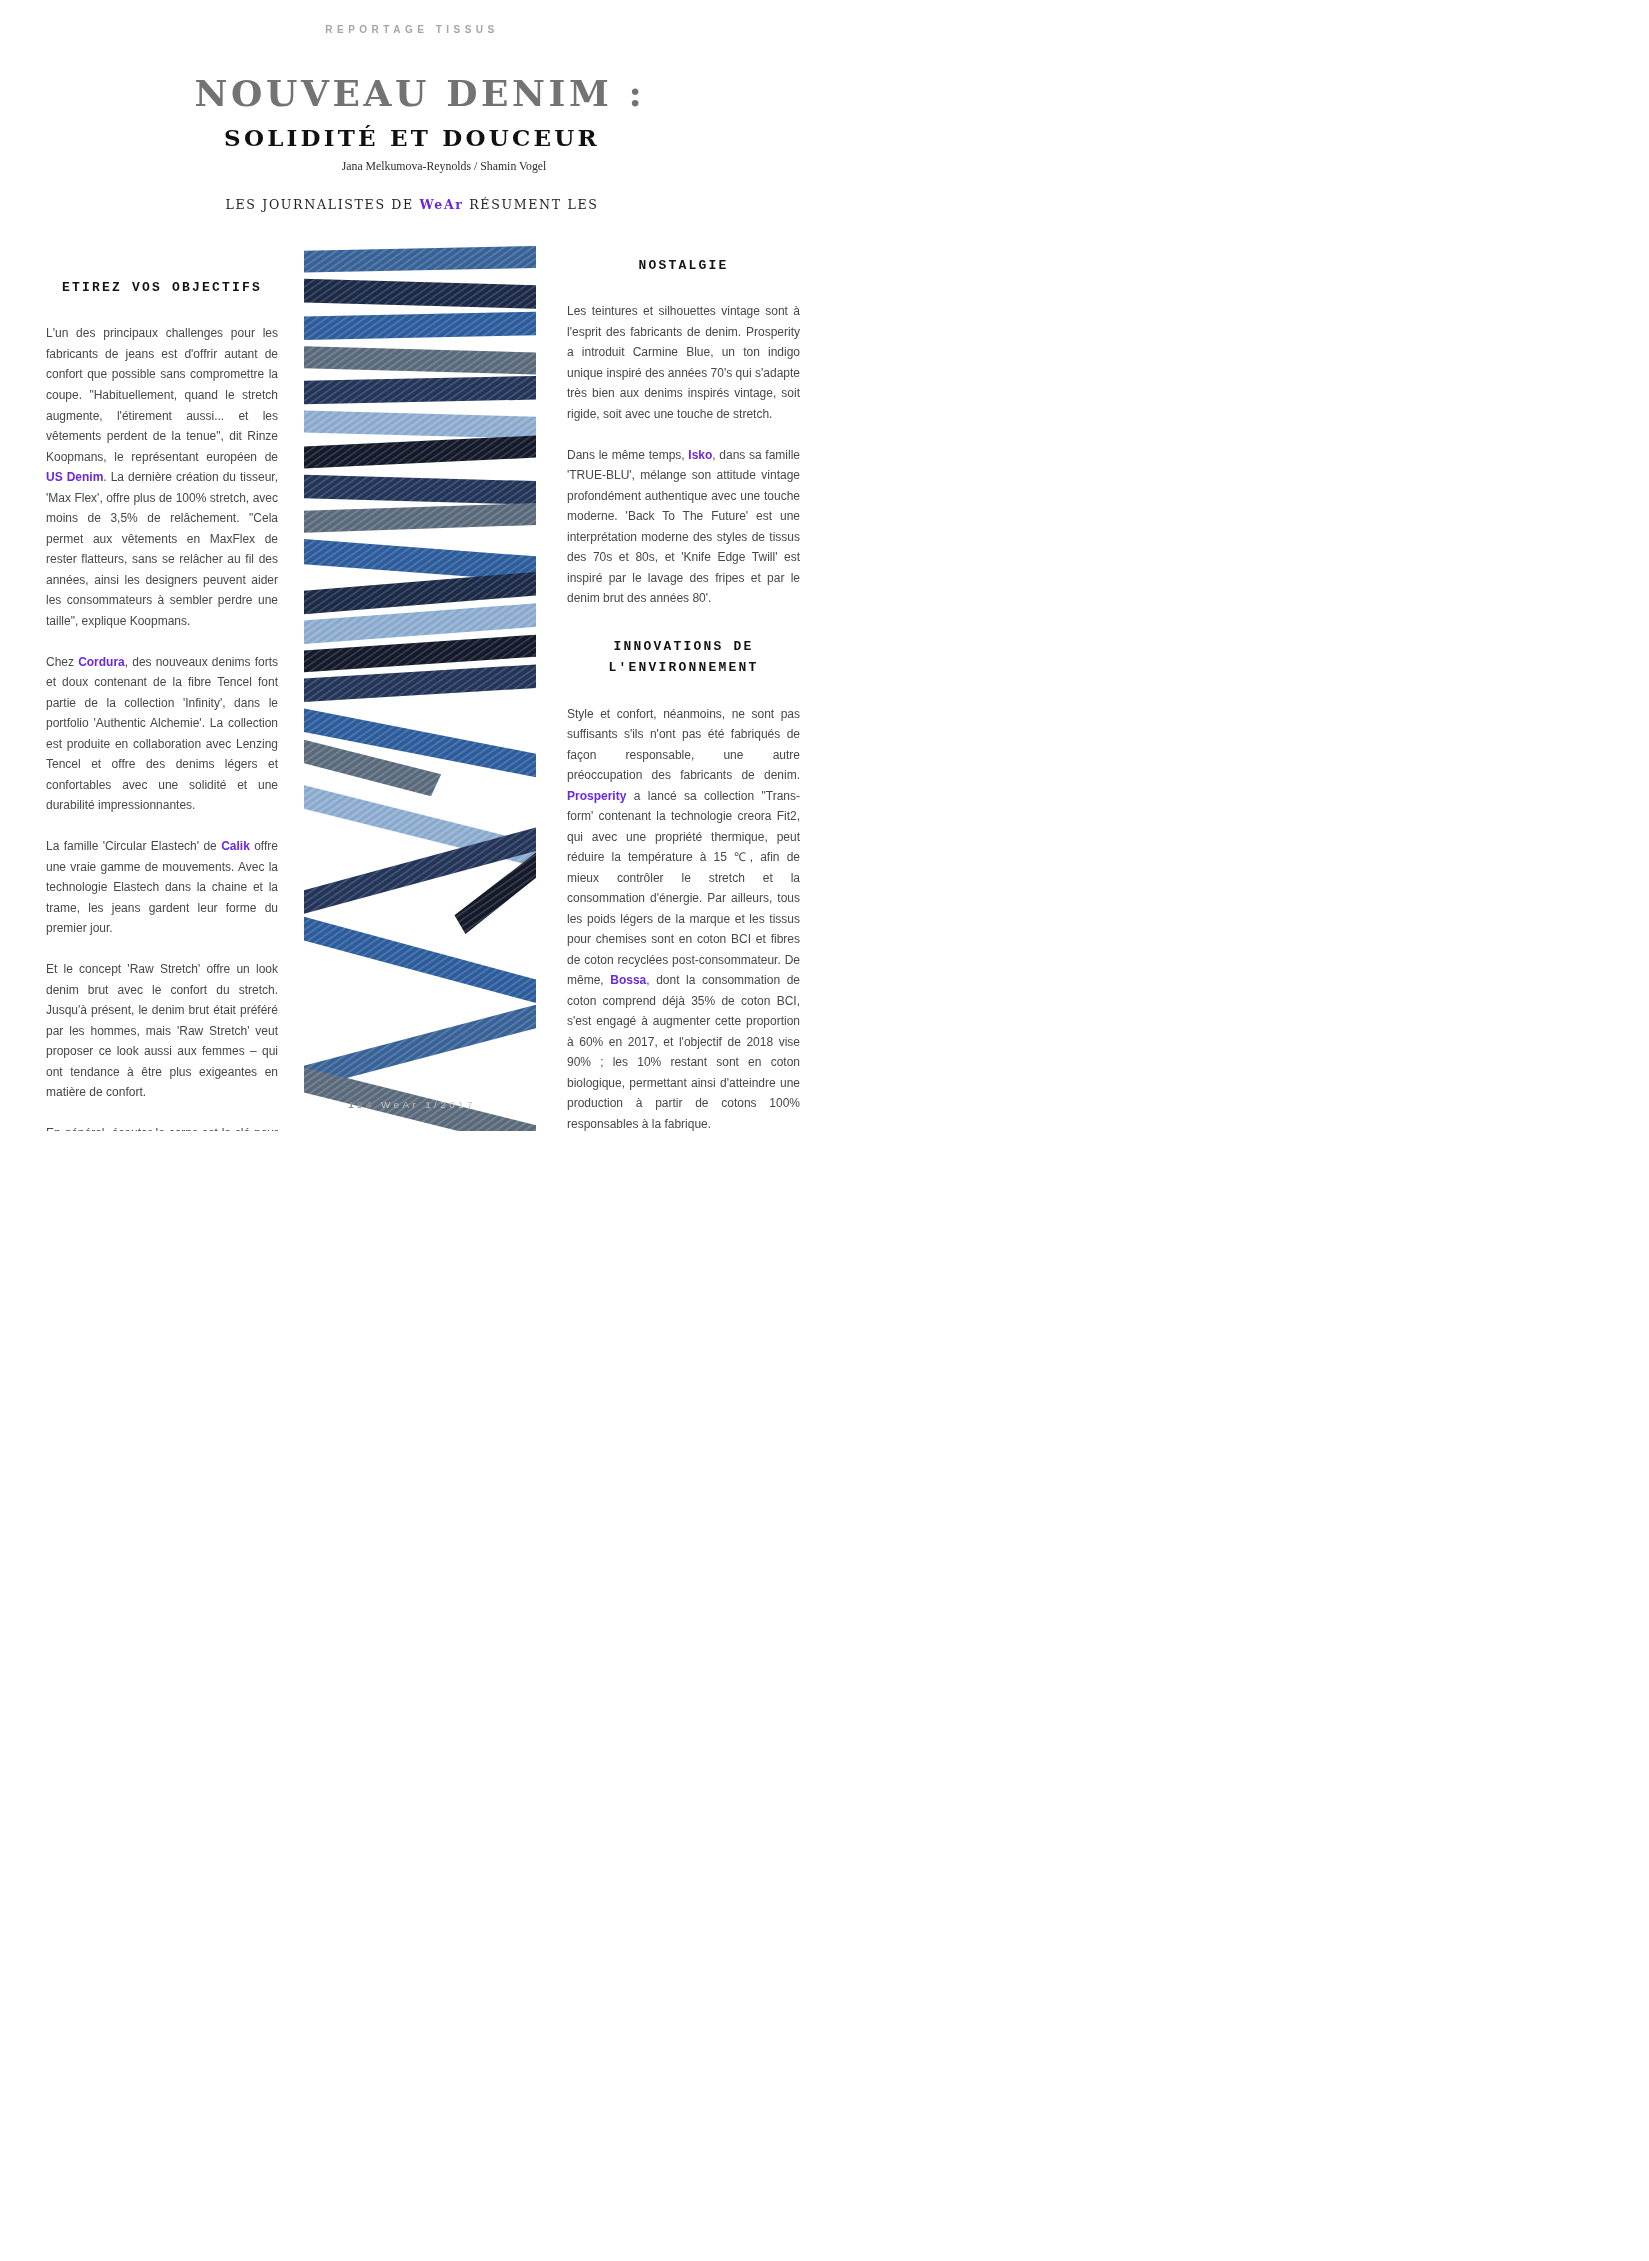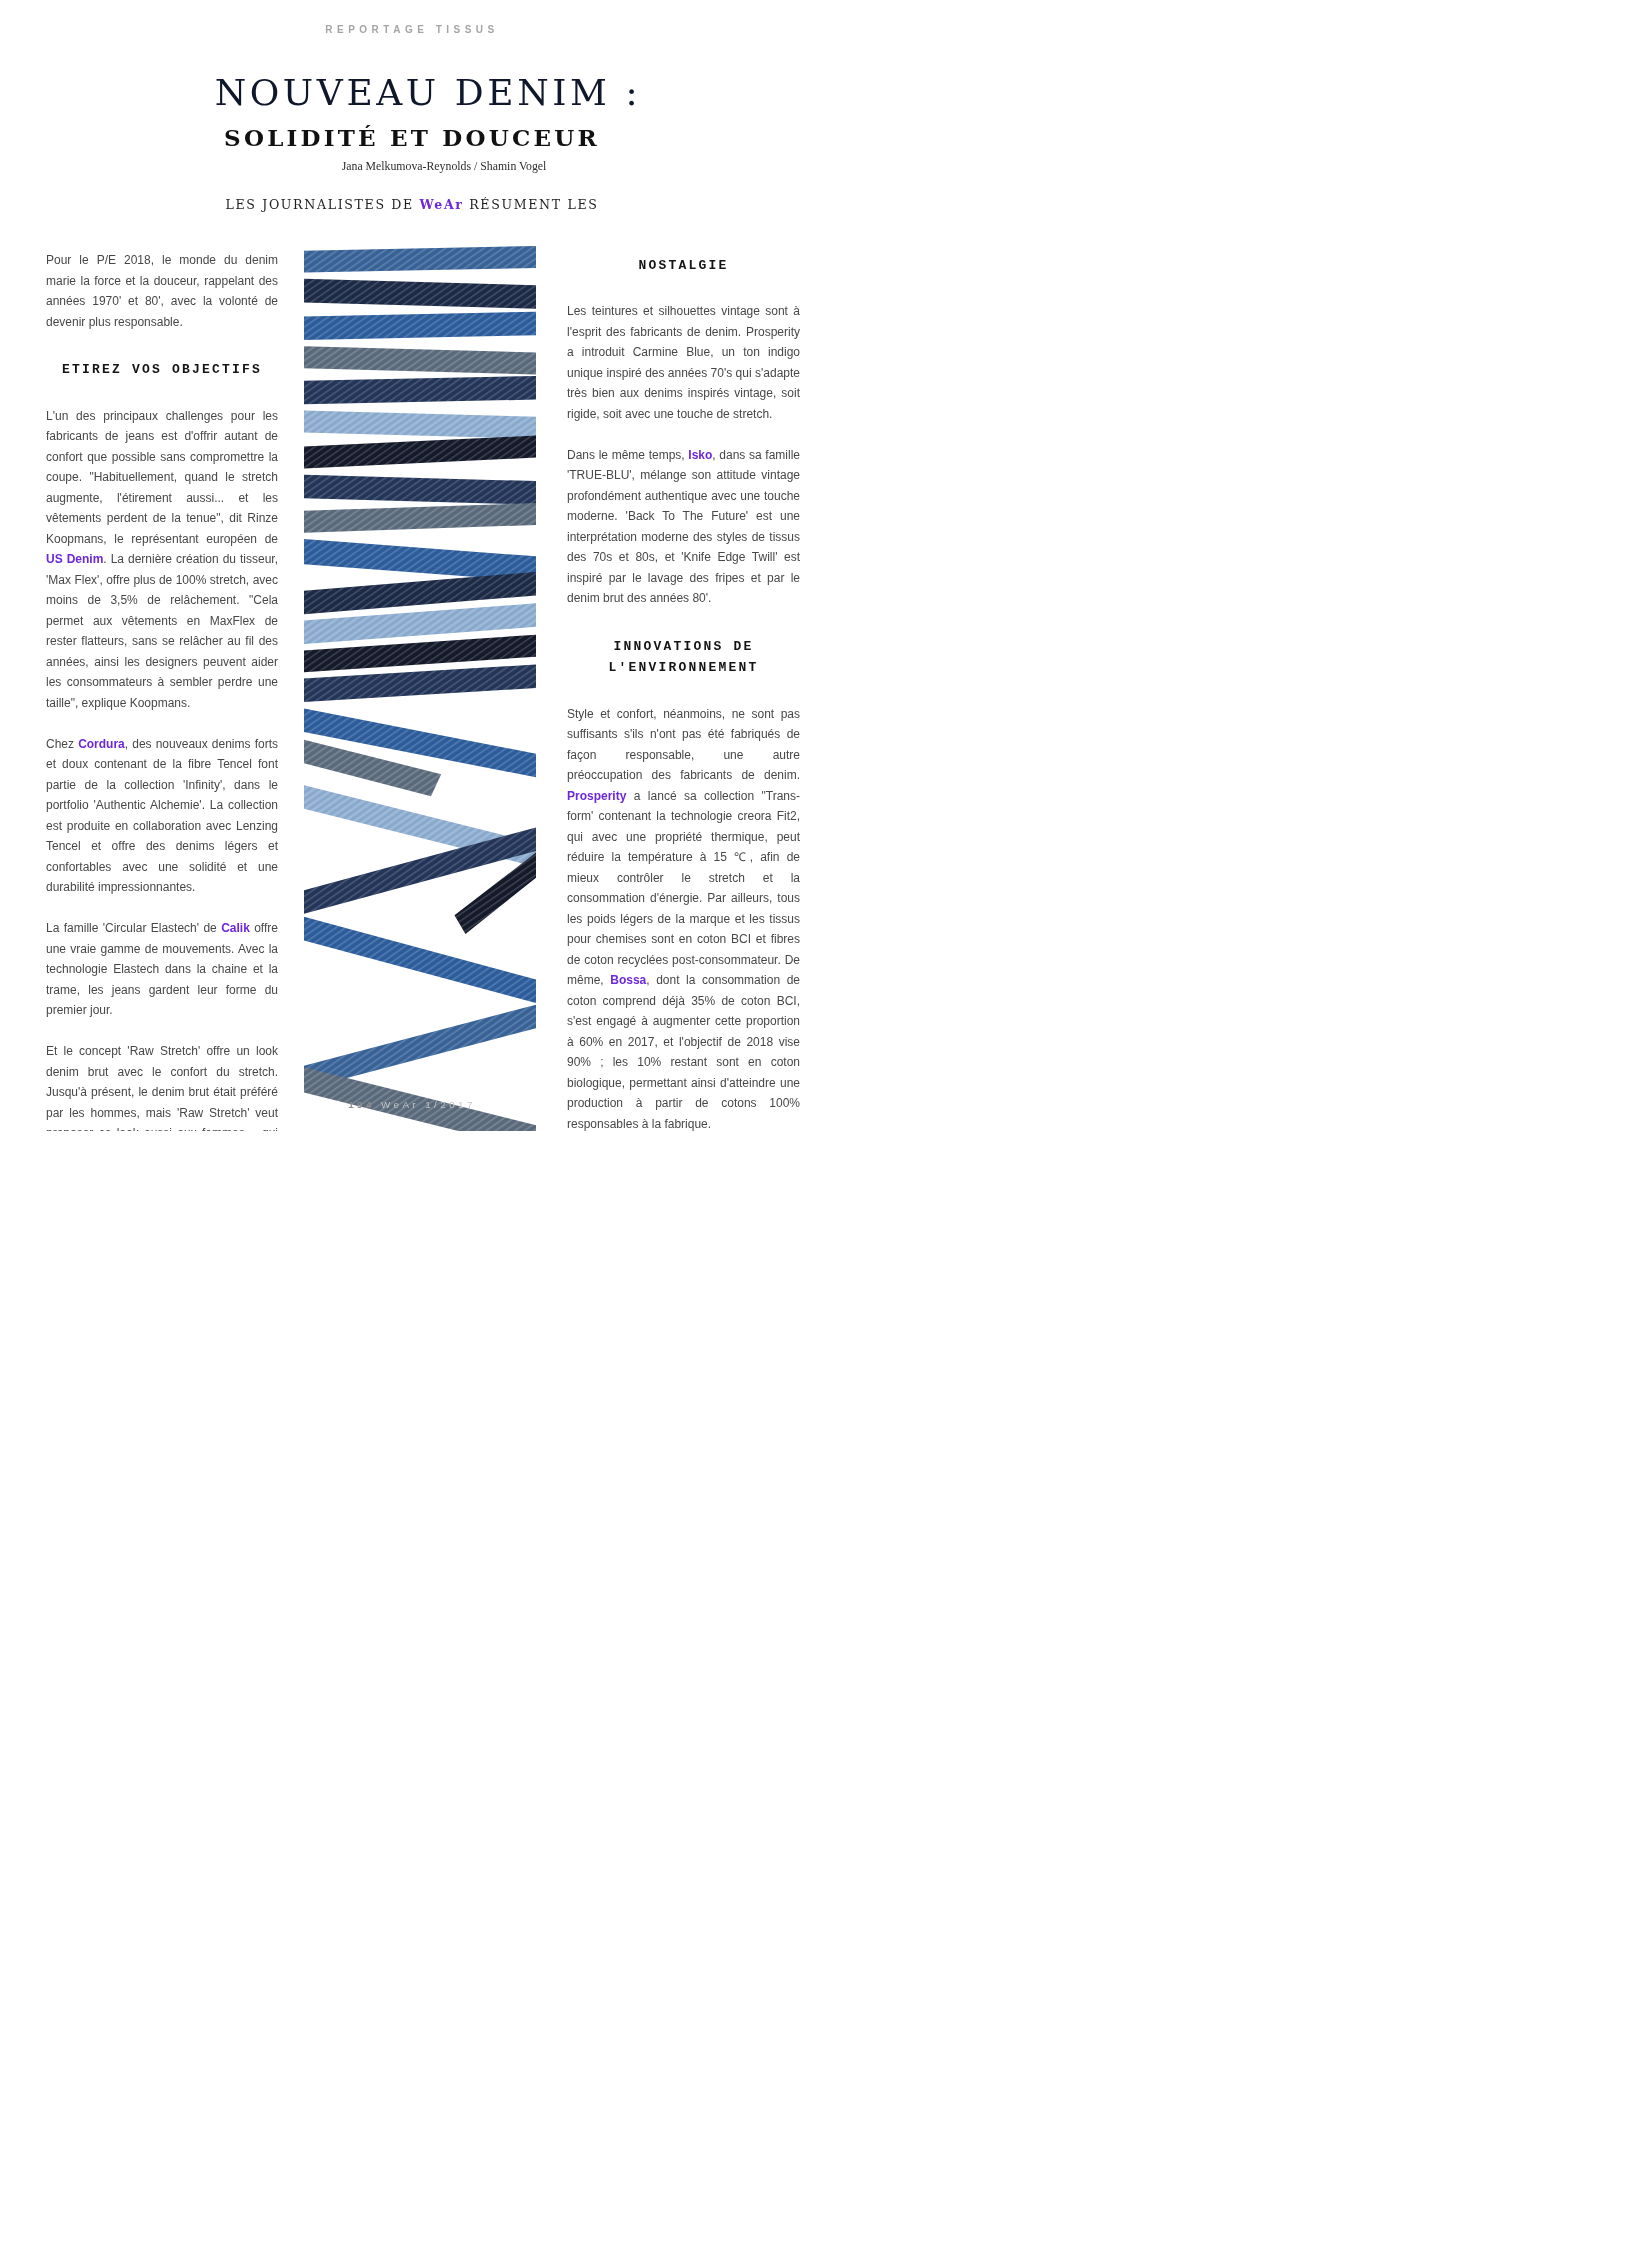--- a/index.html
+++ b/index.html
@@ -1,23 +1,23 @@
 <!DOCTYPE html>
 <html style="font-size:12.6px"><head>
 <meta charset="utf-8">
 <style>
   html,body{margin:0;padding:0;background:#ffffff;}
   body{width:824px;height:1131px;position:relative;overflow:hidden;
        font-family:"Liberation Sans",sans-serif;color:#464646;}
   .kicker{position:absolute;top:23.6px;left:0;width:100%;text-align:center;
           font-family:"Liberation Sans",sans-serif;font-weight:bold;font-size:10px;
           letter-spacing:0.45em;color:#a5a5a5;}
-  .title{position:absolute;top:72px;left:16px;width:100%;text-align:center;
-         font-family:"DejaVu Serif","Liberation Serif",serif;font-weight:normal;
-         font-size:36px;letter-spacing:0.10em;color:#0f172a;}
+  .title{position:absolute;top:72px;left:8px;width:100%;text-align:center;
+         font-family:"DejaVu Serif","Liberation Serif",serif;font-weight:bold;
+         font-size:36px;letter-spacing:0.10em;color:#737373;}
   .subtitle{position:absolute;top:124px;left:0;width:100%;text-align:center;
          font-family:"DejaVu Serif","Liberation Serif",serif;font-weight:bold;
          font-size:23px;letter-spacing:0.14em;color:#111;}
   .byline{position:absolute;top:159px;left:0;width:100%;text-align:center;
          font-family:"Liberation Serif",serif;font-size:11.8px;color:#2d2d2d;padding-left:32px;}
   .intro{position:absolute;top:193px;left:0;width:100%;text-align:center;
          font-family:"DejaVu Serif","Liberation Serif",serif;font-size:12.6px;
          letter-spacing:0.13em;color:#1f1f1f;line-height:1.85;}
   .column{position:absolute;top:250px;width:232px;font-size:12px;line-height:1.71;
           text-align:justify;color:#474747;}
@@ -39,21 +39,20 @@
 
 <div class="kicker">REPORTAGE TISSUS</div>
 <div class="title">NOUVEAU DENIM :</div>
 <div class="subtitle">SOLIDITÉ ET DOUCEUR</div>
 <div class="byline">Jana Melkumova-Reynolds / Shamin Vogel</div>
 <div class="intro">
     <div>LES JOURNALISTES DE <b>WeAr</b> RÉSUMENT LES</div>
   </div>
 
 <div class="column" id="left-col">
-    <p>Pour le P/E 2018, le monde du denim marie la force et la douceur, rappelant des années 1970' et 80', avec la volonté de devenir plus responsable.</p>
     <div class="col-heading">ETIREZ VOS OBJECTIFS</div>
     <p>L'un des principaux challenges pour les fabricants de jeans est d'offrir autant de confort que possible sans compromettre la coupe. "Habituellement, quand le stretch augmente, l'étirement aussi... et les vêtements perdent de la tenue", dit Rinze Koopmans, le représentant européen de <b>US Denim</b>. La dernière création du tisseur, 'Max Flex', offre plus de 100% stretch, avec moins de 3,5% de relâchement. "Cela permet aux vêtements en MaxFlex de rester flatteurs, sans se relâcher au fil des années, ainsi les designers peuvent aider les consommateurs à sembler perdre une taille", explique Koopmans.</p>
     <p>Chez <b>Cordura</b>, des nouveaux denims forts et doux contenant de la fibre Tencel font partie de la collection 'Infinity', dans le portfolio 'Authentic Alchemie'. La collection est produite en collaboration avec Lenzing Tencel et offre des denims légers et confortables avec une solidité et une durabilité impressionnantes.</p>
     <p> La famille 'Circular Elastech' de <b>Calik</b> offre une vraie gamme de mouvements. Avec la technologie Elastech dans la chaine et la trame, les jeans gardent leur forme du premier jour.</p>
     <p>Et le concept 'Raw Stretch' offre un look denim brut avec le confort du stretch. Jusqu'à présent, le denim brut était préféré par les hommes, mais 'Raw Stretch' veut proposer ce look aussi aux femmes – qui ont tendance à être plus exigeantes en matière de confort.</p>
     <p>En général, écouter le corps est la clé pour fabriquer un denim réussi. <b>Orta</b> s'attelle à redéfinir le concept du stretch avec son tissu 'Aerolight' du P/E 2018 qui est basé sur le mouvement et la fluidité. Le tissu est inspiré du festival Wanderlust, un événement extérieur qui réunit yoga, méditation et autres manières de se reconnecter au corps.</p>
   </div>
 
 <div class="denim-wrap">
   <svg id="denim-svg" width="232" height="886" viewBox="0 0 296 1128">

